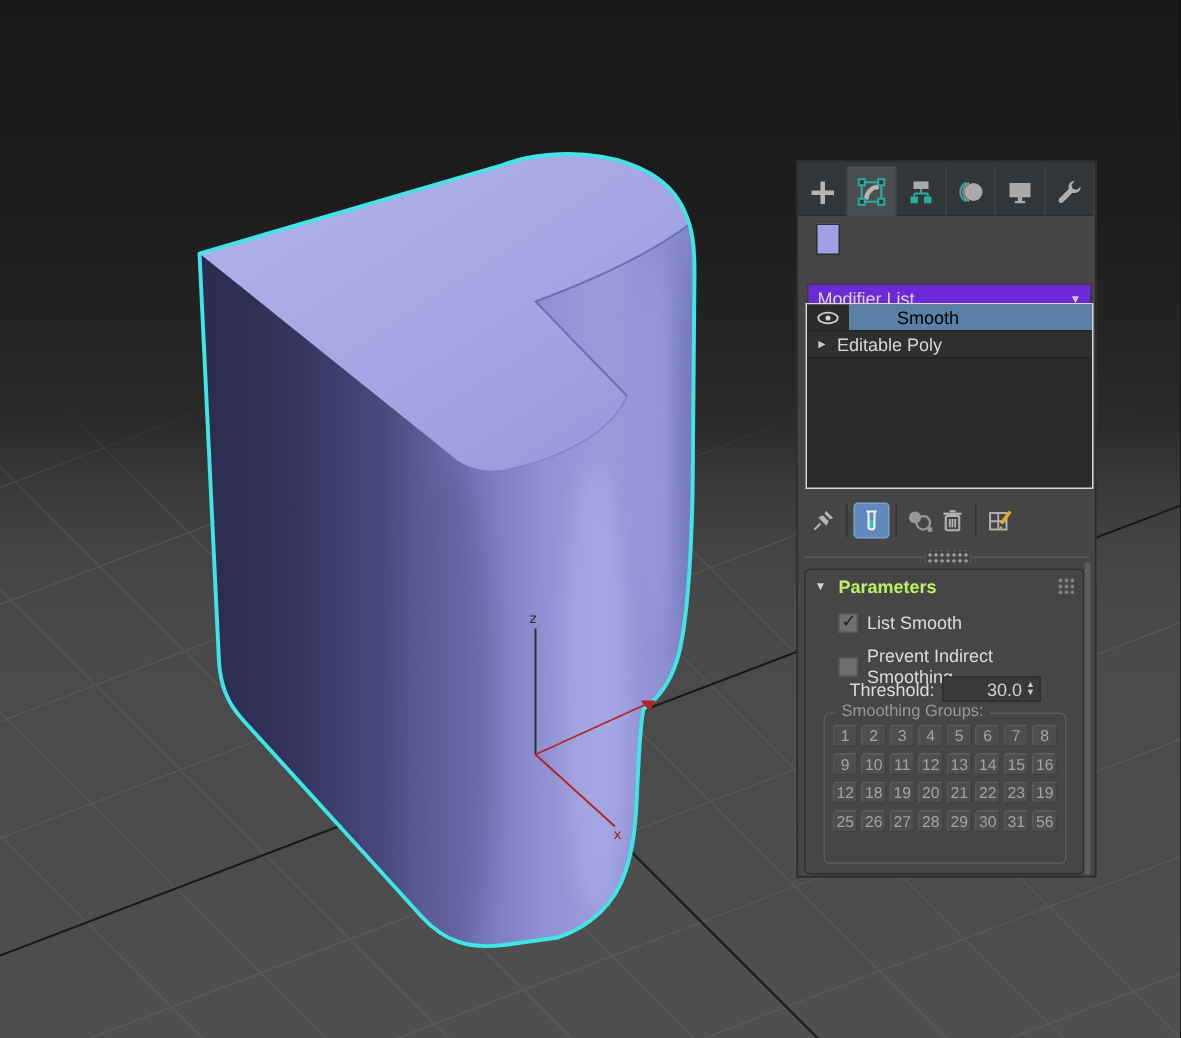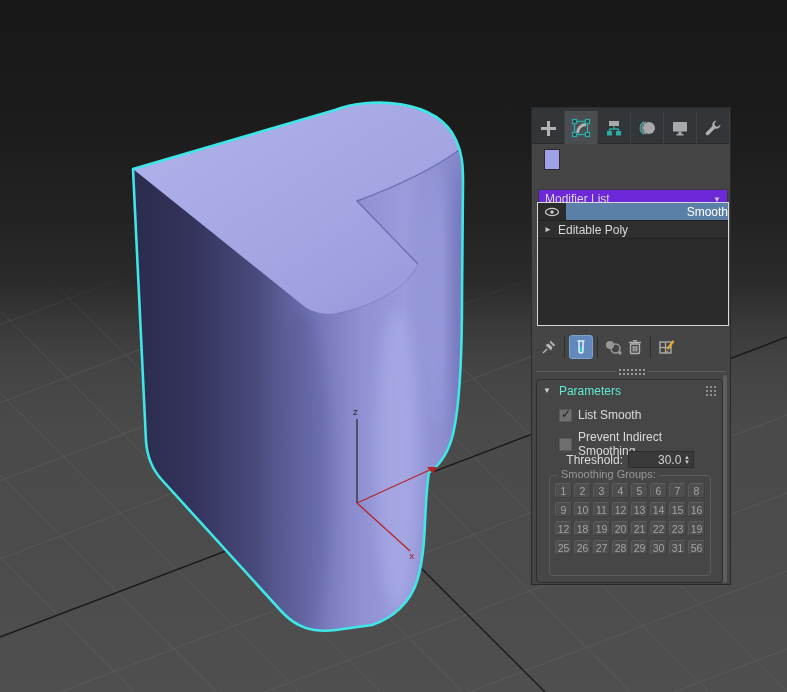--- a/index.html
+++ b/index.html
@@ -24,35 +24,35 @@
   .dropdown{position:absolute;left:6px;top:69px;width:190px;height:21px;background:#6d28d9;
     border:1px solid #383838;box-sizing:border-box;color:#d8d8d8;font-size:12px;line-height:19px;
     padding-left:6px;display:flex;align-items:center;margin-top:12px;}
   .dropdown .arrow{margin-left:auto;margin-right:6px;font-size:8px;color:#c6c6c6;}
   .stack{position:absolute;left:5px;top:94px;width:192px;height:124px;background:#2b2b2b;
     border:1px solid #d8d8d8;box-sizing:border-box;}
   .stackrow{height:17px;display:flex;align-items:center;font-size:12px;color:#d8d8d8;
     border-bottom:1px solid #222;}
   .rowSel{display:flex;align-items:center;width:100%;height:100%;}
   .eyecell{width:28px;height:100%;display:flex;align-items:center;justify-content:center;background:#2b2b2b;}
-  .selfill{flex:1;height:100%;display:flex;align-items:center;color:#ffffff;padding-left:32px;justify-content:flex-end;}
+  .selfill{flex:1;height:100%;display:flex;align-items:center;color:#000000;padding-left:32px;}
   .expcell{width:20px;text-align:center;font-size:8px;color:#c9c9c9;}
   .toolrow{position:absolute;left:0;top:223px;width:198px;height:32px;display:flex;align-items:center;}
   .tdiv{width:1px;height:22px;background:#2e2e2e;margin:0 4px;}
   .toolbtn{width:22px;height:24px;display:flex;align-items:center;justify-content:center;}
   .tubebtn{width:24px;height:24px;background:#6189bd;border:1px solid #7ba3d0;border-radius:3px;
     box-sizing:border-box;display:flex;align-items:center;justify-content:center;}
   .sep{position:absolute;left:4px;top:263px;width:190px;height:1px;background:#5d5d5d;}
   .sepgrip{position:absolute;left:85px;top:259px;width:30px;height:8px;background:#454545;
     background-image:radial-gradient(#9a9a9a 1px,transparent 1.2px);background-size:4px 4px;background-position:1px 1px;}
   .rollout{position:absolute;left:4px;top:271px;width:187px;height:204px;background:#464646;
     border:1px solid #2e2e2e;border-radius:4px;box-sizing:border-box;}
   .rhead{height:21px;display:flex;align-items:center;padding:0 6px;}
   .rhead .tri{font-size:8px;color:#cfcfcf;margin-right:8px;}
-  .rhead .ttl{font-size:12px;font-weight:normal;color:#5eead4;}
+  .rhead .ttl{font-size:12px;font-weight:bold;color:#bef264;}
   .rgrip{margin-left:auto;width:11px;height:11px;
     background-image:radial-gradient(#8f8f8f 1px,transparent 1.2px);background-size:4px 4px;}
   .chkrow{position:absolute;left:22px;display:flex;align-items:center;}
   .chkbox{width:13px;height:13px;background:#6f6f6f;border:1px solid #595959;box-sizing:border-box;
     position:relative;}
   .chkbox .check{position:absolute;left:1px;top:-3px;font-size:12px;font-weight:bold;color:#1e1e1e;}
   .chklbl{font-size:12px;color:#dcdcdc;margin-left:6px;}
   .threshrow{position:absolute;left:0;top:71px;width:100%;display:flex;align-items:center;}
   .threshlbl{font-size:12px;color:#dcdcdc;width:86px;text-align:right;}
   .spinner{margin-left:5px;width:66px;height:17px;background:#3a3a3a;border:1px solid #2d2d2d;

